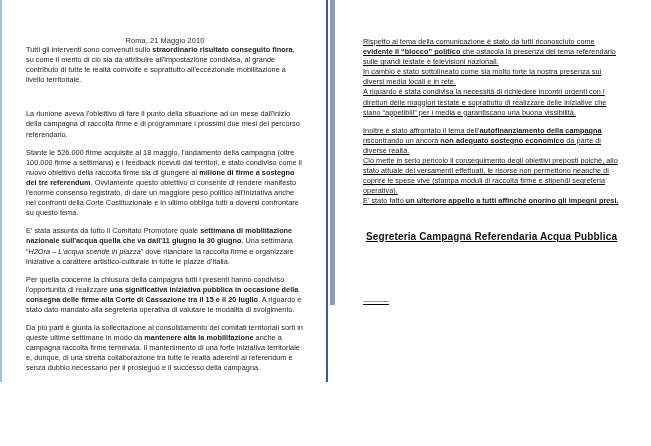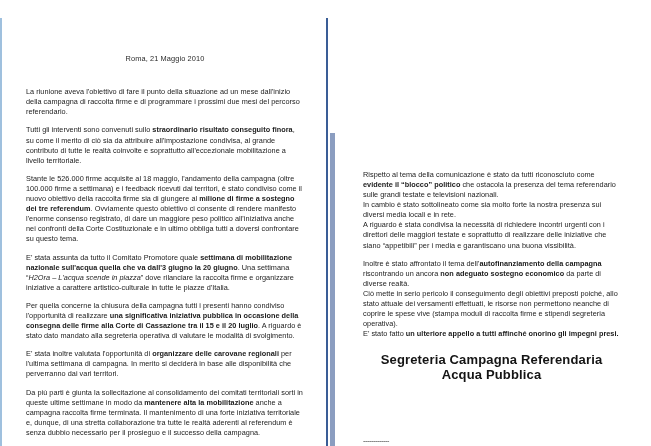--- a/index.html
+++ b/index.html
@@ -15,40 +15,41 @@
     font-family: "Liberation Sans", sans-serif;
   }
 
   #viewer {
     position: relative;
     width: 651px;
     height: 446px;
     background: #ffffff;
     display: flex;
     flex-direction: row;
-    align-items: flex-end;
+    align-items: flex-start;
   }
 
   
   .page {
     position: relative;
     background: #ffffff;
     box-sizing: border-box;
     overflow: hidden;
   }
   .page-left {
     width: 328px;
     border-left: 2px solid #9fc0de;
     border-right: 2px solid #3a5d96;
     padding: 0 22px 0 24px;
   }
   .page-right {
     width: 316px;
     border-left: 5px solid #8b9dc0;
     padding: 0 26px 0 28px;
+    text-decoration: underline;
   }
 
   .gutter {
     width: 2px;
     background: #cfdcea;
   }
 
   
   .doc-date {
     text-align: center;
@@ -66,25 +67,25 @@
     text-align: left;
     letter-spacing: 0.03px;
   }
   .page-left .first-para { margin-top: 24px; }
   .page-right .first-para { margin-top: 37px; }
 
   p.para b { font-weight: bold; }
   p.para i { }
 
   .signature {
-    font-size: 13px;
+    font-size: 10px;
     font-weight: bold;
     color: #141414;
     text-align: center;
-    margin: 13px 0 0 0;
+    margin: 24px 0 0 0;
     letter-spacing: 0.15px;
   }
 
   .footer-block {
     margin-top: 54px;
     font-size: 7.2px;
     line-height: 9.6px;
     color: #1b1b1b;
   }
   .footer-rule {
@@ -102,26 +103,25 @@
   }
 </style>
 </head>
 <body>
 
 <div id="viewer">
 
   <div class="page page-left">
     <div class="doc-date">Roma, 21 Maggio 2010</div>
     <div id="left-body">
+        <p class="para"><span>Tutti gli interventi sono convenuti sullo </span><b>straordinario risultato conseguito finora</b><span>, su come il merito di ciò sia da attribuire all'impostazione condivisa, al grande contributo di tutte le realtà coinvolte e soprattutto all'eccezionale mobilitazione a livello territoriale.</span></p>
         <p class="para first-para"><span>La riunione aveva l'obiettivo di fare il punto della situazione ad un mese dall'inizio della campagna di raccolta firme e di programmare i prossimi due mesi del percorso referendario.</span></p>
-        <p class="para"><span>Tutti gli interventi sono convenuti sullo </span><b>straordinario risultato conseguito finora</b><span>, su come il merito di ciò sia da attribuire all'impostazione condivisa, al grande contributo di tutte le realtà coinvolte e soprattutto all'eccezionale mobilitazione a livello territoriale.</span></p>
         <p class="para"><span>Stante le 526.000 firme acquisite al 18 maggio, l'andamento della campagna (oltre 100.000 firme a settimana) e i feedback ricevuti dai territori, è stato condiviso come il nuovo obiettivo della raccolta firme sia di giungere al </span><b>milione di firme a sostegno dei tre referendum</b><span>. Ovviamente questo obiettivo ci consente di rendere manifesto l'enorme consenso registrato, di dare un maggiore peso politico all'iniziativa anche nei confronti della Corte Costituzionale e in ultimo obbliga tutti a doversi confrontare su questo tema.</span></p>
-        <p class="para"><span>E' stata assunta da tutto il Comitato Promotore quale </span><b>settimana di mobilitazione nazionale sull'acqua quella che va dall'3 giugno la 20 giugno</b><span>. Una settimana “</span><i>H2Ora – L'acqua scende in piazza</i><span>” dove rilanciare la raccolta firme e organizzare iniziative a carattere artistico-culturale in tutte le piazze d'Italia.</span></p>
+        <p class="para"><span>E' stata assunta da tutto il Comitato Promotore quale </span><b>settimana di mobilitazione nazionale sull'acqua quella che va dall'11 giugno la 30 giugno</b><span>. Una settimana “</span><i>H2Ora – L'acqua scende in piazza</i><span>” dove rilanciare la raccolta firme e organizzare iniziative a carattere artistico-culturale in tutte le piazze d'Italia.</span></p>
         <p class="para"><span>Per quella concerne la chiusura della campagna tutti i presenti hanno condiviso l'opportunità di realizzare </span><b>una significativa iniziativa pubblica in occasione della consegna delle firme alla Corte di Cassazione tra il 15 e il 20 luglio</b><span>. A riguardo è stato dato mandato alla segreteria operativa di valutare le modalità di svolgimento.</span></p>
-        <p class="para"><span>E' stata inoltre valutata l'opportunità di </span><b>organizzare delle carovane regionali</b><span> per l'ultima settimana di campagna. In merito si deciderà in base alle disponibilità che perverranno dai vari territori.</span></p>
         <p class="para"><span>Da più parti è giunta la sollecitazione al consolidamento dei comitati territoriali sorti in queste ultime settimane in modo da </span><b>mantenere alta la mobilitazione</b><span> anche a campagna raccolta firme terminata. Il mantenimento di una forte iniziativa territoriale e, dunque, di una stretta collaborazione tra tutte le realtà aderenti al referendum è senza dubbio necessario per il prosieguo e il successo della campagna.</span></p>
       </div>
   </div>
 
   <div class="gutter"></div>
 
   <div class="page page-right">
     <div id="right-body">
         <p class="para first-para"><span>Rispetto al tema della comunicazione è stato da tutti riconosciuto come </span><b>evidente il “blocco” politico</b><span> che ostacola la presenza del tema referendario sulle grandi testate e televisioni nazionali.</span><br><span>In cambio è stato sottolineato come sia molto forte la nostra presenza sui diversi media locali e in rete.</span><br><span>A riguardo è stata condivisa la necessità di richiedere incontri urgenti con i direttori delle maggiori testate e soprattutto di realizzare delle iniziative che siano “appetibili” per i media e garantiscano una buona vissibilità.</span></p>
         <p class="para"><span>Inoltre è stato affrontato il tema dell'</span><b>autofinanziamento della campagna</b><span> riscontrando un ancora </span><b>non adeguato sostegno economico</b><span> da parte di diverse realtà.</span><br><span>Ciò mette in serio pericolo il conseguimento degli obiettivi preposti poiché, allo stato attuale dei versamenti effettuati, le risorse non permettono neanche di coprire le spese vive (stampa moduli di raccolta firme e stipendi segreteria operativa).</span><br><span>E' stato fatto </span><b>un ulteriore appello a tutti affinché onorino gli impegni presi.</b></p>

